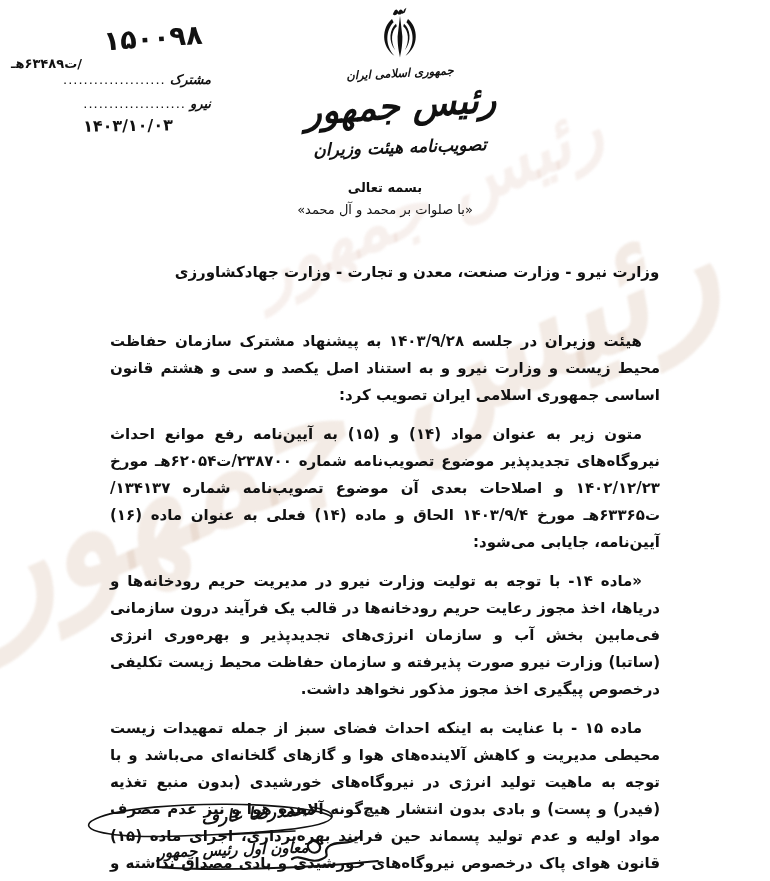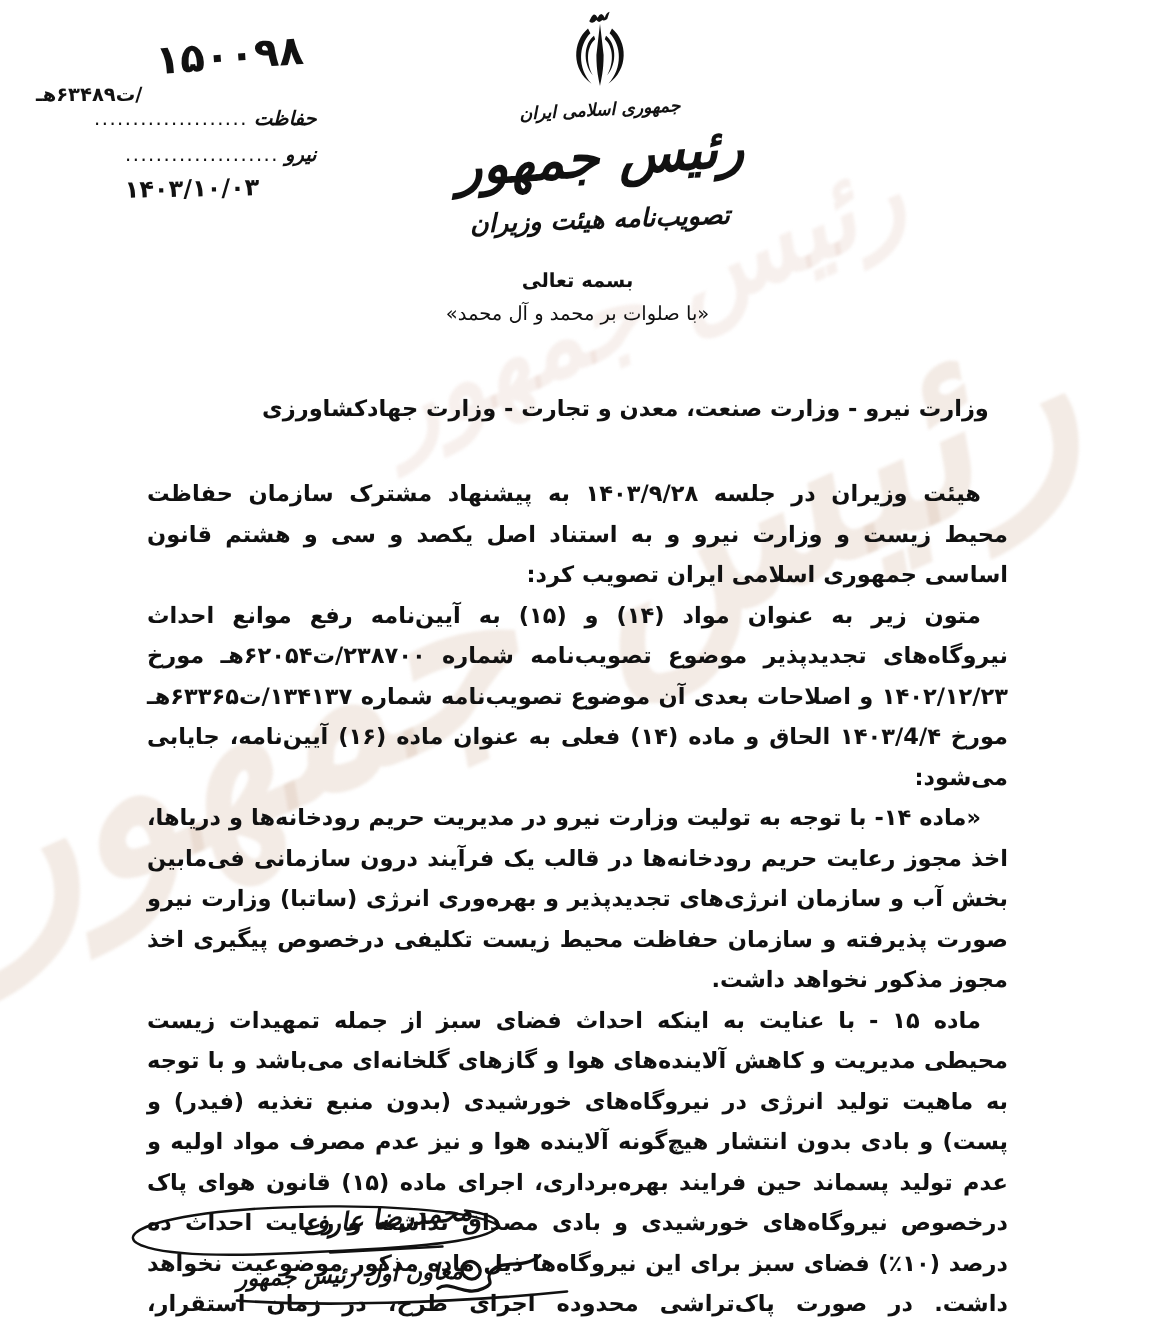--- a/index.html
+++ b/index.html
@@ -24,21 +24,21 @@
   .wm1{top:330px;left:-60px;font-size:150px;color:rgba(213,182,163,0.28);transform:rotate(-24deg);filter:blur(1px);}
   .wm2{top:160px;left:240px;font-size:70px;color:rgba(213,182,163,0.20);transform:rotate(-24deg);filter:blur(1px);}
   
   .reg-block{position:absolute;top:20px;left:8px;width:215px;direction:rtl;}
   .reg-number{
     position:absolute;top:2px;left:80px;width:130px;
     font-size:27px;font-weight:700;letter-spacing:4px;
     transform:rotate(-4deg);text-align:center;white-space:nowrap;
   }
   .reg-suffix{
-    position:absolute;top:36px;left:16px;width:95px;
+    position:absolute;top:36px;left:3px;width:95px;
     font-size:13px;font-weight:700;text-align:left;white-space:nowrap;
   }
   .reg-line{
     position:absolute;left:38px;width:165px;
     font-size:13px;font-style:italic;font-weight:700;
     display:flex;flex-direction:row;align-items:flex-end;gap:4px;
     white-space:nowrap;
   }
   .reg-line .dots{letter-spacing:1px;font-style:normal;font-weight:400;overflow:hidden;}
   .line-shomareh{top:52px;}
@@ -78,21 +78,21 @@
     position:absolute;top:259px;left:0;width:770px;
     text-align:center;direction:rtl;
     font-size:15px;font-weight:700;line-height:26px;padding-left:32px;
   }
   
   .body-text{
     position:absolute;top:316px;right:98px;width:574px;
     direction:rtl;text-align:justify;
     font-size:15px;font-weight:700;line-height:27px;
   }
-  .body-text p{margin:0;padding:0;text-indent:18px;}
+  .body-text p{margin:12px;padding:0;text-indent:18px;}
   
   .sig-block{position:absolute;top:795px;left:60px;width:330px;height:86px;}
   .sig-name{
     position:absolute;top:8px;left:118px;width:160px;
     font-size:17px;font-weight:700;font-style:italic;
     transform:rotate(-5deg);text-align:center;white-space:nowrap;
   }
   .sig-title{
     position:absolute;top:46px;left:88px;width:170px;
     font-size:15px;font-weight:700;font-style:italic;
@@ -105,21 +105,21 @@
 
 <div class="page">
 
   <div class="watermark wm1">رئیس جمهور</div>
   <div class="watermark wm2">رئیس جمهور</div>
 
   <div class="reg-block">
     <div class="reg-number">۱۵۰۰۹۸</div>
     <div class="reg-suffix">/ت۶۳۴۸۹هـ</div>
     <div class="reg-line line-shomareh">
-      <span>حفاظت</span>
+      <span>مشترک</span>
       <span class="dots">....................</span>
     </div>
     <div class="reg-line line-tarikh">
       <span>نیرو</span>
       <span class="dots">....................</span>
     </div>
     <div class="reg-date">۱۴۰۳/۱۰/۰۳</div>
   </div>
 
   <div class="header">
@@ -148,21 +148,21 @@
     <div class="besmeh">بسمه تعالی</div>
     <div class="salawat">«با صلوات بر محمد و آل محمد»</div>
   </div>
 
   <div class="recipients">
     <div>وزارت نیرو - وزارت صنعت، معدن و تجارت - وزارت جهادکشاورزی</div>
   </div>
 
   <div class="body-text">
     <p>هیئت وزیران در جلسه ۱۴۰۳/۹/۲۸ به پیشنهاد مشترک سازمان حفاظت محیط زیست و وزارت نیرو و به استناد اصل یکصد و سی و هشتم قانون اساسی جمهوری اسلامی ایران تصویب کرد:</p>
-    <p>متون زیر به عنوان مواد (۱۴) و (۱۵) به آیین‌نامه رفع موانع احداث نیروگاه‌های تجدیدپذیر موضوع تصویب‌نامه شماره ۲۳۸۷۰۰/ت۶۲۰۵۴هـ مورخ ۱۴۰۲/۱۲/۲۳ و اصلاحات بعدی آن موضوع تصویب‌نامه شماره ۱۳۴۱۳۷/ت۶۳۳۶۵هـ مورخ ۱۴۰۳/4/۴ الحاق و ماده (۱۴) فعلی به عنوان ماده (۱۶) آیین‌نامه، جایابی می‌شود:</p>
+    <p>متون زیر به عنوان مواد (۱۴) و (۱۵) به آیین‌نامه رفع موانع احداث نیروگاه‌های تجدیدپذیر موضوع تصویب‌نامه شماره ۲۳۸۷۰۰/ت۶۲۰۵۴هـ مورخ ۱۴۰۲/۱۲/۲۳ و اصلاحات بعدی آن موضوع تصویب‌نامه شماره ۱۳۴۱۳۷/ت۶۳۳۶۵هـ مورخ ۱۴۰۳/۹/۴ الحاق و ماده (۱۴) فعلی به عنوان ماده (۱۶) آیین‌نامه، جایابی می‌شود:</p>
     <p>«ماده ۱۴- با توجه به تولیت وزارت نیرو در مدیریت حریم رودخانه‌ها و دریاها، اخذ مجوز رعایت حریم رودخانه‌ها در قالب یک فرآیند درون سازمانی فی‌مابین بخش آب و سازمان انرژی‌های تجدیدپذیر و بهره‌وری انرژی (ساتبا) وزارت نیرو صورت پذیرفته و سازمان حفاظت محیط زیست تکلیفی درخصوص پیگیری اخذ مجوز مذکور نخواهد داشت.</p>
     <p>ماده ۱۵ - با عنایت به اینکه احداث فضای سبز از جمله تمهیدات زیست محیطی مدیریت و کاهش آلاینده‌های هوا و گازهای گلخانه‌ای می‌باشد و با توجه به ماهیت تولید انرژی در نیروگاه‌های خورشیدی (بدون منبع تغذیه (فیدر) و پست) و بادی بدون انتشار هیچ‌گونه آلاینده هوا و نیز عدم مصرف مواد اولیه و عدم تولید پسماند حین فرایند بهره‌برداری، اجرای ماده (۱۵) قانون هوای پاک درخصوص نیروگاه‌های خورشیدی و بادی مصداق نداشته و رعایت احداث ده درصد (۱۰٪) فضای سبز برای این نیروگاه‌ها ذیل ماده مذکور موضوعیت نخواهد داشت. در صورت پاک‌تراشی محدوده اجرای طرح، در زمان استقرار، سرمایه‌گذار مکلف به بازسازی پوشش گیاهی منطقه با گونه‌های بومی در زمان برچیدن تأسیسات (سایت) خواهد بود.»</p>
   </div>
 
   <div class="sig-block">
     <svg class="sig-strokes" width="330" height="86" viewBox="0 0 330 86" aria-hidden="true">
       <g fill="none" stroke="#111" stroke-width="1.6" stroke-linecap="round">
 
         <path d="M272 22 C250 6 90 4 40 22 C10 33 40 44 120 41 C200 38 268 34 272 22 C273 18 266 14 250 12"></path>
 

